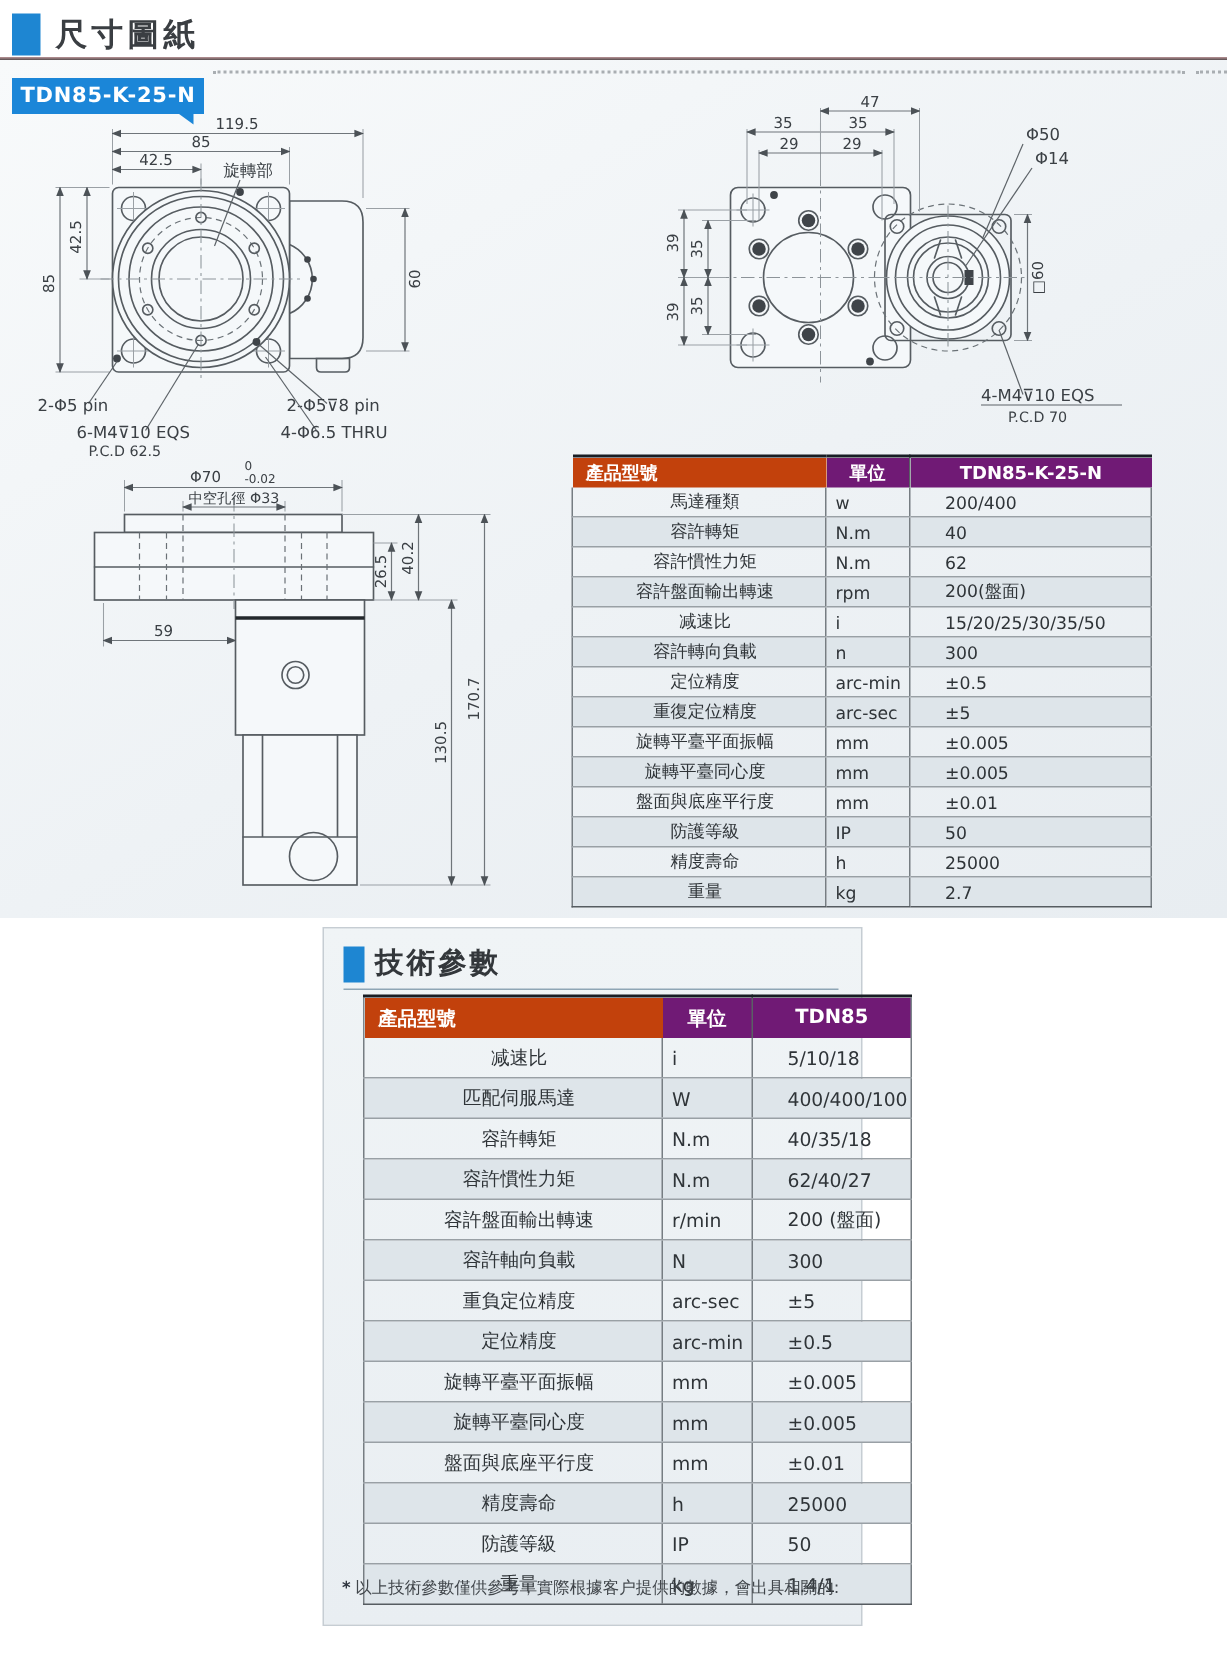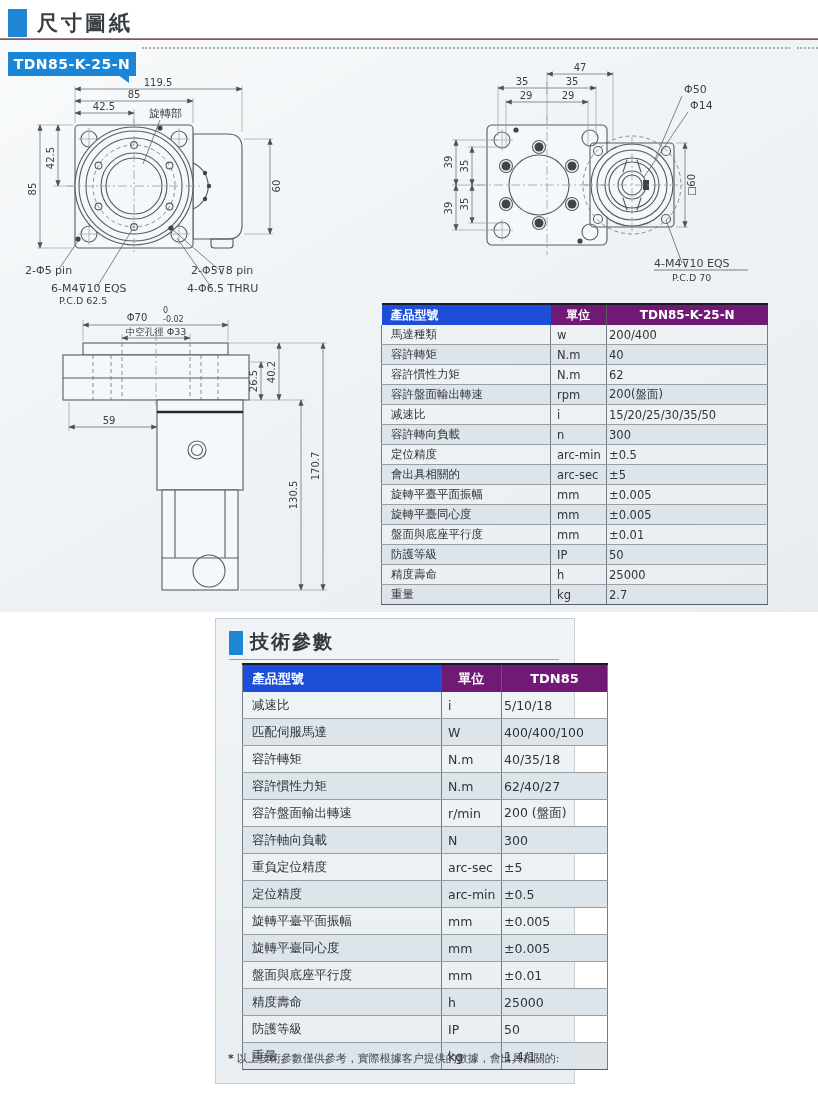--- a/index.html
+++ b/index.html
@@ -33,26 +33,26 @@
   .t9{font-size:9.5px;}
   .t8{font-size:8px;}
   .t11{font-size:11px;}
   
   table.spec{position:absolute;border-collapse:collapse;table-layout:fixed;}
   #t1{left:381px;top:303px;width:386px;border-top:2px solid #181d24;}
   #t2{left:26px;top:44px;width:365px;border:1px solid #7d858c;border-top:2px solid #181d24;}
   table.spec th{font-weight:bold;overflow:hidden;white-space:nowrap;}
   table.spec td{overflow:hidden;white-space:nowrap;color:#2f3438;
      border-bottom:1px solid #99a0a5;border-left:1px solid #767d82;}
-  table.spec td:first-child{padding-left:9px;text-align:left;border-left:1px solid #767d82;}
+  table.spec td:first-child{padding-left:9px;text-align:center;border-left:1px solid #767d82;}
   table.spec td:nth-child(2){padding-left:6px;}
-  table.spec td:nth-child(3){padding-left:2px;border-right:1px solid #767d82;}
+  table.spec td:nth-child(3){padding-left:23px;border-right:1px solid #767d82;}
   table.spec tbody tr:nth-child(even) td{background:#dee5ea;}
   table.spec tbody tr:last-child td{border-bottom:1.5px solid #565c61;}
-  th.c1{background:#1d4ed8;color:#fff;text-align:left;padding-left:9px;}
+  th.c1{background:#c2410c;color:#fff;text-align:left;padding-left:9px;}
   th.c2,th.c3{background:#701a75;color:#fff;text-align:center;}
   th.c3{border-left:1px solid #5a6065;}
   #t1 th{height:18px;font-size:12px;}
   #t1 td{height:17px;font-size:11.5px;}
   #t2 th{height:25px;font-size:13px;}
   #t2 td{height:24px;font-size:12.5px;}
   
   .techbox{position:absolute;left:215px;top:618px;width:360px;height:466px;
       background:linear-gradient(180deg,#f0f4f6,#e9eef2);border:1px solid #c6cdd3;box-sizing:border-box;}
   .tb-sq{position:absolute;left:13px;top:12px;width:14px;height:24px;background:#1e86d2;}
@@ -311,21 +311,21 @@
           <td>容許轉向負載</td>
           <td>n</td>
           <td>300</td>
         </tr>
         <tr>
           <td>定位精度</td>
           <td>arc-min</td>
           <td>±0.5</td>
         </tr>
         <tr>
-          <td>會出具相關的</td>
+          <td>重復定位精度</td>
           <td>arc-sec</td>
           <td>±5</td>
         </tr>
         <tr>
           <td>旋轉平臺平面振幅</td>
           <td>mm</td>
           <td>±0.005</td>
         </tr>
         <tr>
           <td>旋轉平臺同心度</td>

